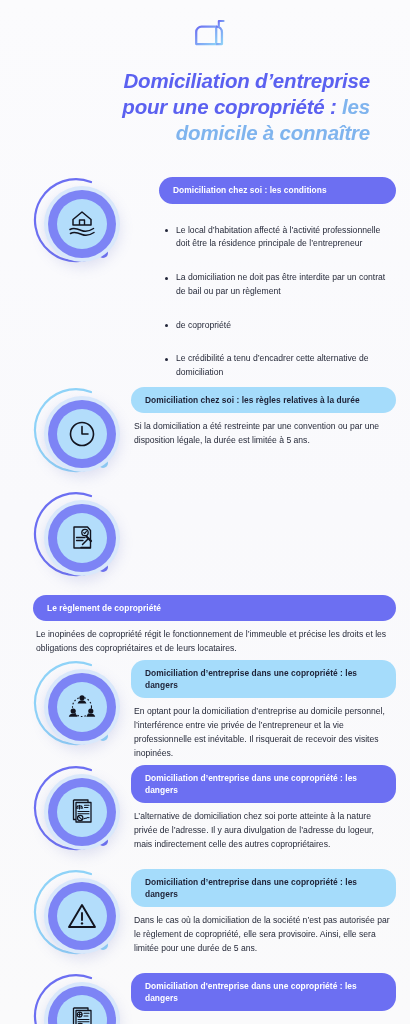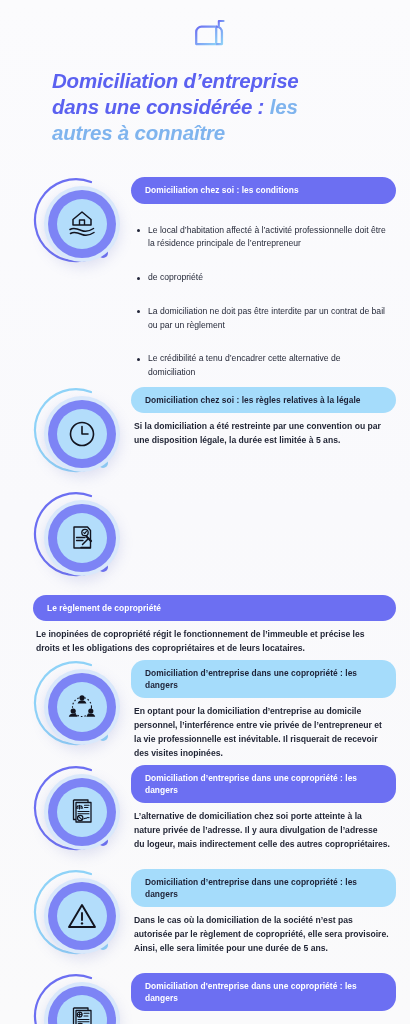--- a/index.html
+++ b/index.html
@@ -17,21 +17,21 @@
     position: relative;
     width: 410px;
     height: 1024px;
     background: linear-gradient(180deg, #fbfbfd 0%, #f9f9fc 50%, #fafafb 100%);
     overflow: hidden;
   }
 
   
   .header {
     padding: 14px 28px 6px 40px;
-    text-align: left;
+    text-align: right;
   }
   .mailbox-icon {
     display: block;
     margin: 4px auto 10px auto;
     width: 42px;
     height: 40px;
   }
   .title {
     font-size: 20.5px;
     line-height: 1.26;
@@ -128,21 +128,20 @@
   }
   .pill.purple { background: #6c6ff2; color: #ffffff; }
   .pill.blue   { background: #a5dcfb; color: #1d2136; }
 
   .para {
     font-size: 8.6px;
     line-height: 1.62;
     color: #1f2333;
     padding-left: 3px;
     padding-right: 6px;
-    font-weight: bold;
   }
 
   ul.bullets {
     list-style: none;
     padding-left: 4px;
     margin: 0;
   }
   ul.bullets li {
     position: relative;
     padding-left: 13px;
@@ -158,21 +157,21 @@
     position: absolute;
     left: 2px;
     top: 5.5px;
     width: 3px;
     height: 3px;
     border-radius: 50%;
     background: #22263a;
   }
 
   
-  .section.s1 { margin-bottom: 2px; }
+  .section.s1 { margin-bottom: 2px; gap: 28px; }
   .section.s2 { margin-bottom: 0px; }
   .section.s3 { margin-bottom: 0px; flex-direction: column; }
   .section.s4 { margin-bottom: 0px; }
   .section.s5 { margin-bottom: 0px; }
   .section.s6 { margin-bottom: 0px; }
   .section.s7 { margin-bottom: 0px; }
 </style>
 </head>
 <body>
 
@@ -191,23 +190,23 @@
       <path d="M30 10 C34 10 36.6 12.8 36.6 16.5 L36.6 30 L30 30" stroke="url(#mbg)" stroke-width="2.6" stroke-linejoin="round"></path>
       <path d="M12.5 20 L17.5 20" stroke="url(#mbg)" stroke-width="2.4" stroke-linecap="round"></path>
       <path d="M33 10 L33 3.5 L38.5 3.5" stroke="url(#mbg)" stroke-width="2.4" stroke-linecap="round" stroke-linejoin="round"></path>
       <path d="M15 30 L15 36" stroke="url(#mbg)" stroke-width="2.4" stroke-linecap="round"></path>
       <path d="M22 30 L22 36" stroke="url(#mbg)" stroke-width="2.4" stroke-linecap="round"></path>
     </svg>
 
     <div class="title">
       <span>Domiciliation d’entreprise</span>
       <br>
-      <span>dans une considérée : </span><span class="accent">les</span>
+      <span>pour une copropriété : </span><span class="accent">les</span>
       <br>
-      <span class="accent">autres à connaître</span>
+      <span class="accent">domicile à connaître</span>
     </div>
   </div>
 
   <div class="sections">
 
     <div class="section s1">
       <div class="badge-col">
         <div class="arc-wrap">
           <svg viewBox="0 0 98 104">
             <path d="M58 9 A41 41 0 1 0 70 78" stroke="#6c6ff2" stroke-width="2.2" fill="none" stroke-linecap="round"></path>
@@ -224,22 +223,22 @@
                 <path d="M4.5 25.5 C8.5 23 12.5 25 16 26.5 C19.5 28 23.5 27.5 28 24.5" stroke="#12141f" stroke-width="1.5" stroke-linecap="round" fill="none"></path>
               </svg>
             </div>
           </div>
         </div>
       </div>
       <div class="body-col">
         <span class="pill purple">Domiciliation chez soi : les conditions</span>
         <ul class="bullets">
           <li>Le local d’habitation affecté à l’activité professionnelle doit être la résidence principale de l’entrepreneur</li>
+          <li>La domiciliation ne doit pas être interdite par un contrat de bail ou par un règlement</li>
           <li>de copropriété</li>
-          <li>La domiciliation ne doit pas être interdite par un contrat de bail ou par un règlement</li>
           <li>Le crédibilité a tenu d’encadrer cette alternative de domiciliation</li>
         </ul>
       </div>
     </div>
 
     <div class="section s2">
       <div class="badge-col">
         <div class="arc-wrap">
           <svg viewBox="0 0 98 104">
             <path d="M58 9 A41 41 0 1 0 70 78" stroke="#8fd3f8" stroke-width="2.2" fill="none" stroke-linecap="round"></path>
@@ -251,21 +250,21 @@
             <div class="badge-inner">
               <svg width="30" height="30" viewBox="0 0 30 30" fill="none">
                 <circle cx="15" cy="15" r="11.5" stroke="#12141f" stroke-width="1.6" fill="none"></circle>
                 <path d="M15 7.5 L15 15 L21 15" stroke="#12141f" stroke-width="1.6" stroke-linecap="round" stroke-linejoin="round" fill="none"></path>
               </svg>
             </div>
           </div>
         </div>
       </div>
       <div class="body-col">
-        <span class="pill blue">Domiciliation chez soi : les règles relatives à la légale</span>
+        <span class="pill blue">Domiciliation chez soi : les règles relatives à la durée</span>
         <p class="para">Si la domiciliation a été restreinte par une convention ou par une disposition légale, la durée est limitée à 5 ans.</p>
       </div>
     </div>
 
     <div class="section s3">
       <div class="badge-col">
         <div class="arc-wrap">
           <svg viewBox="0 0 98 104">
             <path d="M58 9 A41 41 0 1 0 70 78" stroke="#6c6ff2" stroke-width="2.2" fill="none" stroke-linecap="round"></path>
             <circle cx="70" cy="80" r="5" fill="#6c6ff2"></circle>

